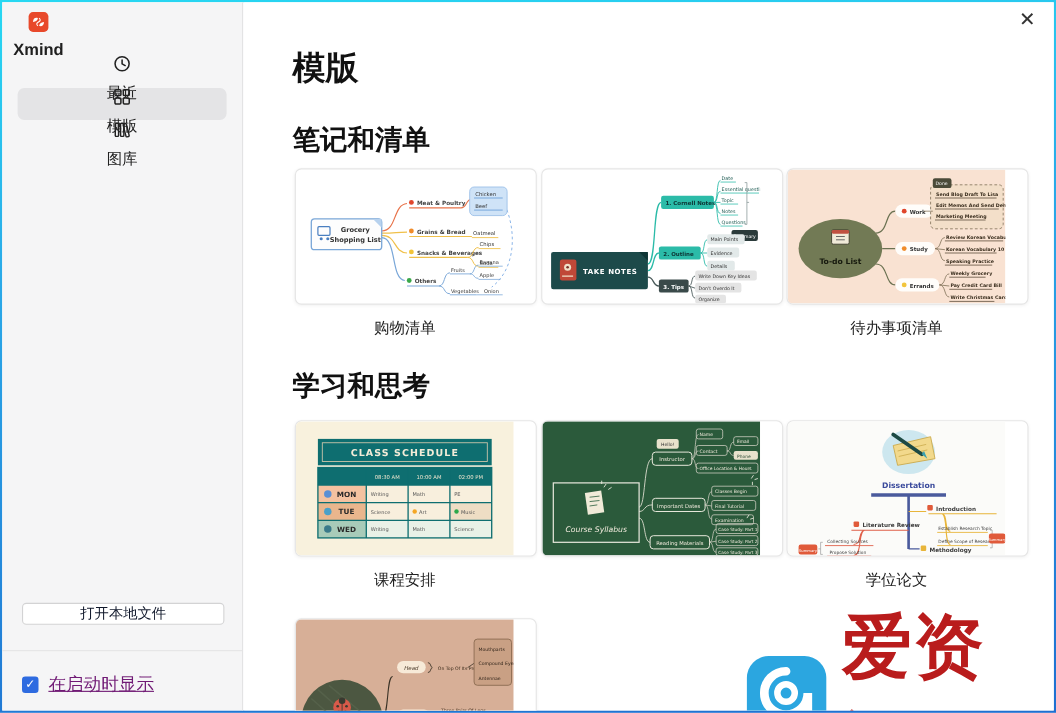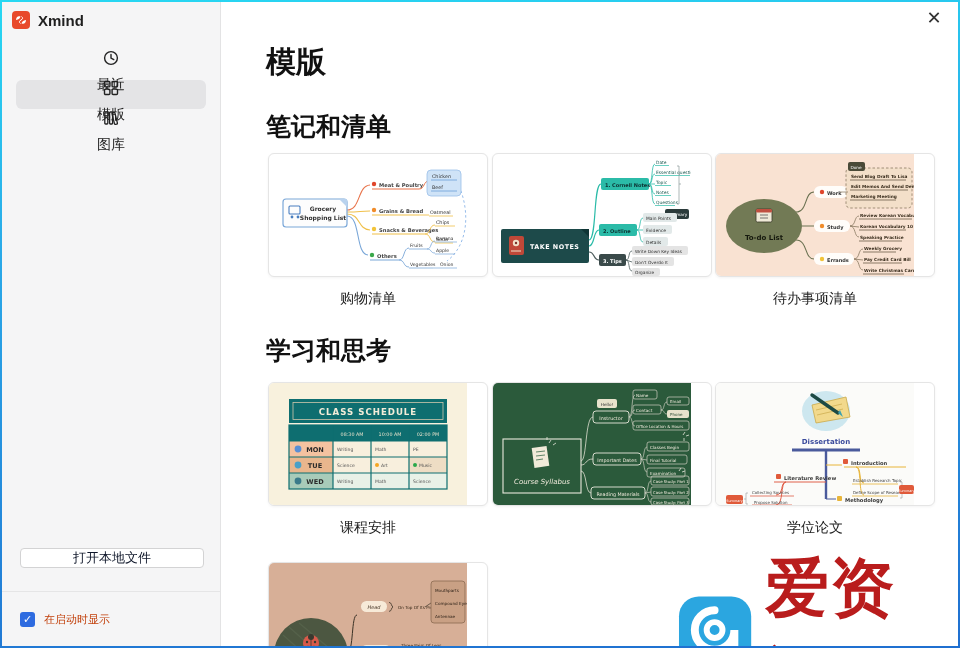--- a/index.html
+++ b/index.html
@@ -5,38 +5,38 @@
   * { margin:0; padding:0; box-sizing:border-box; }
   html,body { width:960px; height:648px; overflow:hidden; }
   body { font-family:"Liberation Sans","DejaVu Sans",sans-serif; }
   .frame { position:fixed; inset:0; width:960px; height:648px;
            background:linear-gradient(175deg,#27d8f2 0%,#2aa9e8 35%,#1f6fd0 100%); }
   .window { position:absolute; inset:2px; background:#ffffff; overflow:hidden; }
 
   
   .sidebar { position:absolute; left:0; top:0; width:219px; height:100%;
              background:#f5f5f6; border-right:1px solid #e3e3e4; }
-  .brand { position:absolute; left:10px; top:9px; display:flex; align-items:center; gap:8px; }
+  .brand { position:absolute; left:10px; top:9px; display:flex; align-items:center; gap:8px;flex-direction:column; }
   .brand-logo { width:18px; height:18px; border-radius:4px; background:#e8492b;
                 display:flex; align-items:center; justify-content:center; }
   .brand-title { font-size:15px; font-weight:600; color:#1f1f1f; }
   .nav { position:absolute; left:14px; right:14px; top:48px; }
   .nav-item { display:flex; align-items:center; gap:10px; height:29px; padding:0 10px;
               border-radius:6px; font-size:14px; color:#222; cursor:pointer; margin-bottom:1px;flex-direction:column; }
   .nav-item.selected { background:#e4e4e6; }
   .nav-icon { width:16px; height:16px; flex:0 0 16px; }
   .open-btn { position:absolute; left:18px; top:546px; width:184px; height:20px;
               background:#fff; border:1px solid #d3d3d4; border-radius:4px;
               font-size:13px; color:#0f172a; display:flex; align-items:center; justify-content:center;
               cursor:pointer; }
   .side-divider { position:absolute; left:0; right:0; top:589px; height:1px; background:#e5e5e6; }
   .startup-row { position:absolute; left:18px; top:610px; display:flex; align-items:center; gap:9px; }
   .checkbox { width:15px; height:15px; background:#2e6be0; border-radius:3px; color:#fff;
               font-size:11px; line-height:15px; text-align:center; cursor:pointer; }
-  .startup-label { font-size:11px; color:#c2410c; }
+  .startup-label { font-size:16px; color:#701a75;text-decoration:underline; }
 
   
   .main { position:absolute; left:220px; top:0; right:0; bottom:0; background:#fff; }
   .close-btn { position:absolute; left:700px; top:4px; width:24px; height:24px;
                font-size:18px; color:#333; display:flex; align-items:center; justify-content:center;
                cursor:pointer; font-weight:300; }
   .page-title { position:absolute; left:44px; top:40px; font-size:30px; font-weight:800; color:#111; }
   .section-title { position:absolute; font-size:25px; font-weight:700; color:#111; }
   .sec1 { left:44px; top:108px; } .sec2 { left:44px; top:332px; }
 

